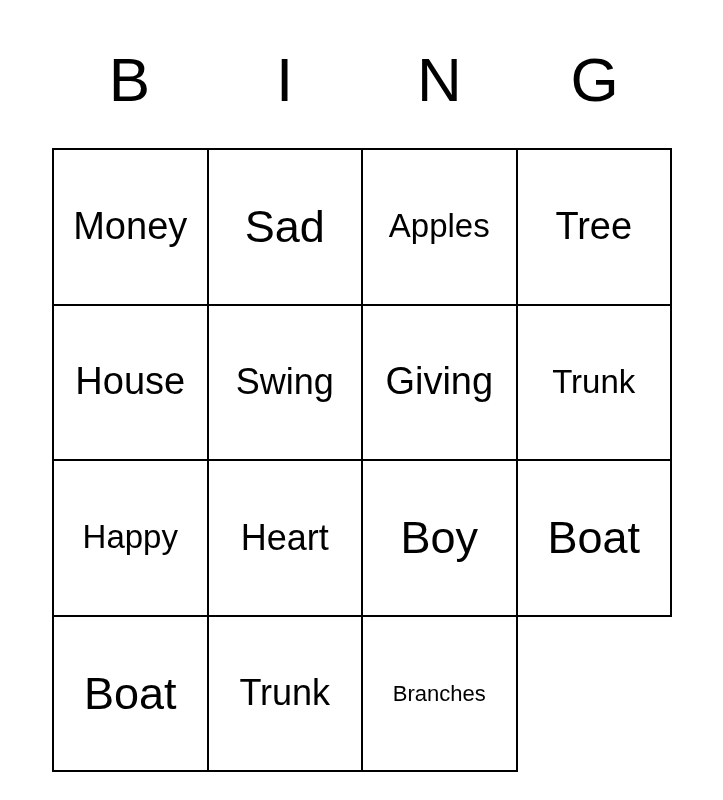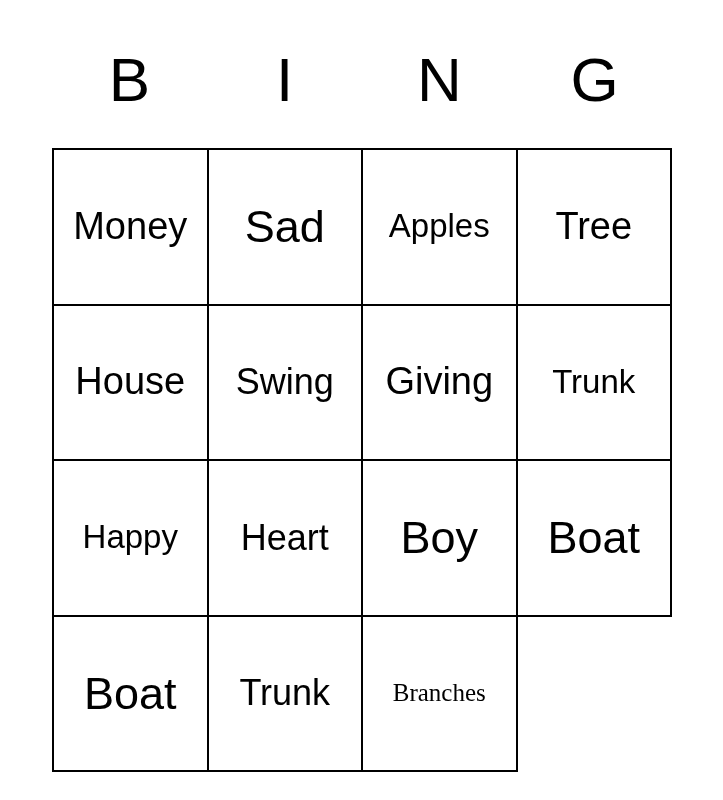--- a/index.html
+++ b/index.html
@@ -66,21 +66,21 @@
   .cell span {
     display: block;
     line-height: 1.05;
     white-space: nowrap;
   }
   
   .fs-xl span { font-size: 45px; }
   .fs-lg span { font-size: 36px; }
   .fs-md span { font-size: 38px; }
   .fs-sm span { font-size: 33px; }
-  .fs-xs span { font-size: 25px; font-family: Liberation Serif, serif; }
+  .fs-xs span { font-size: 22px; }
 </style>
 </head>
 <body>
 
 <div class="sheet">
 
   <div class="header-row">
     <div class="header-cell">B</div>
     <div class="header-cell">I</div>
     <div class="header-cell">N</div>

